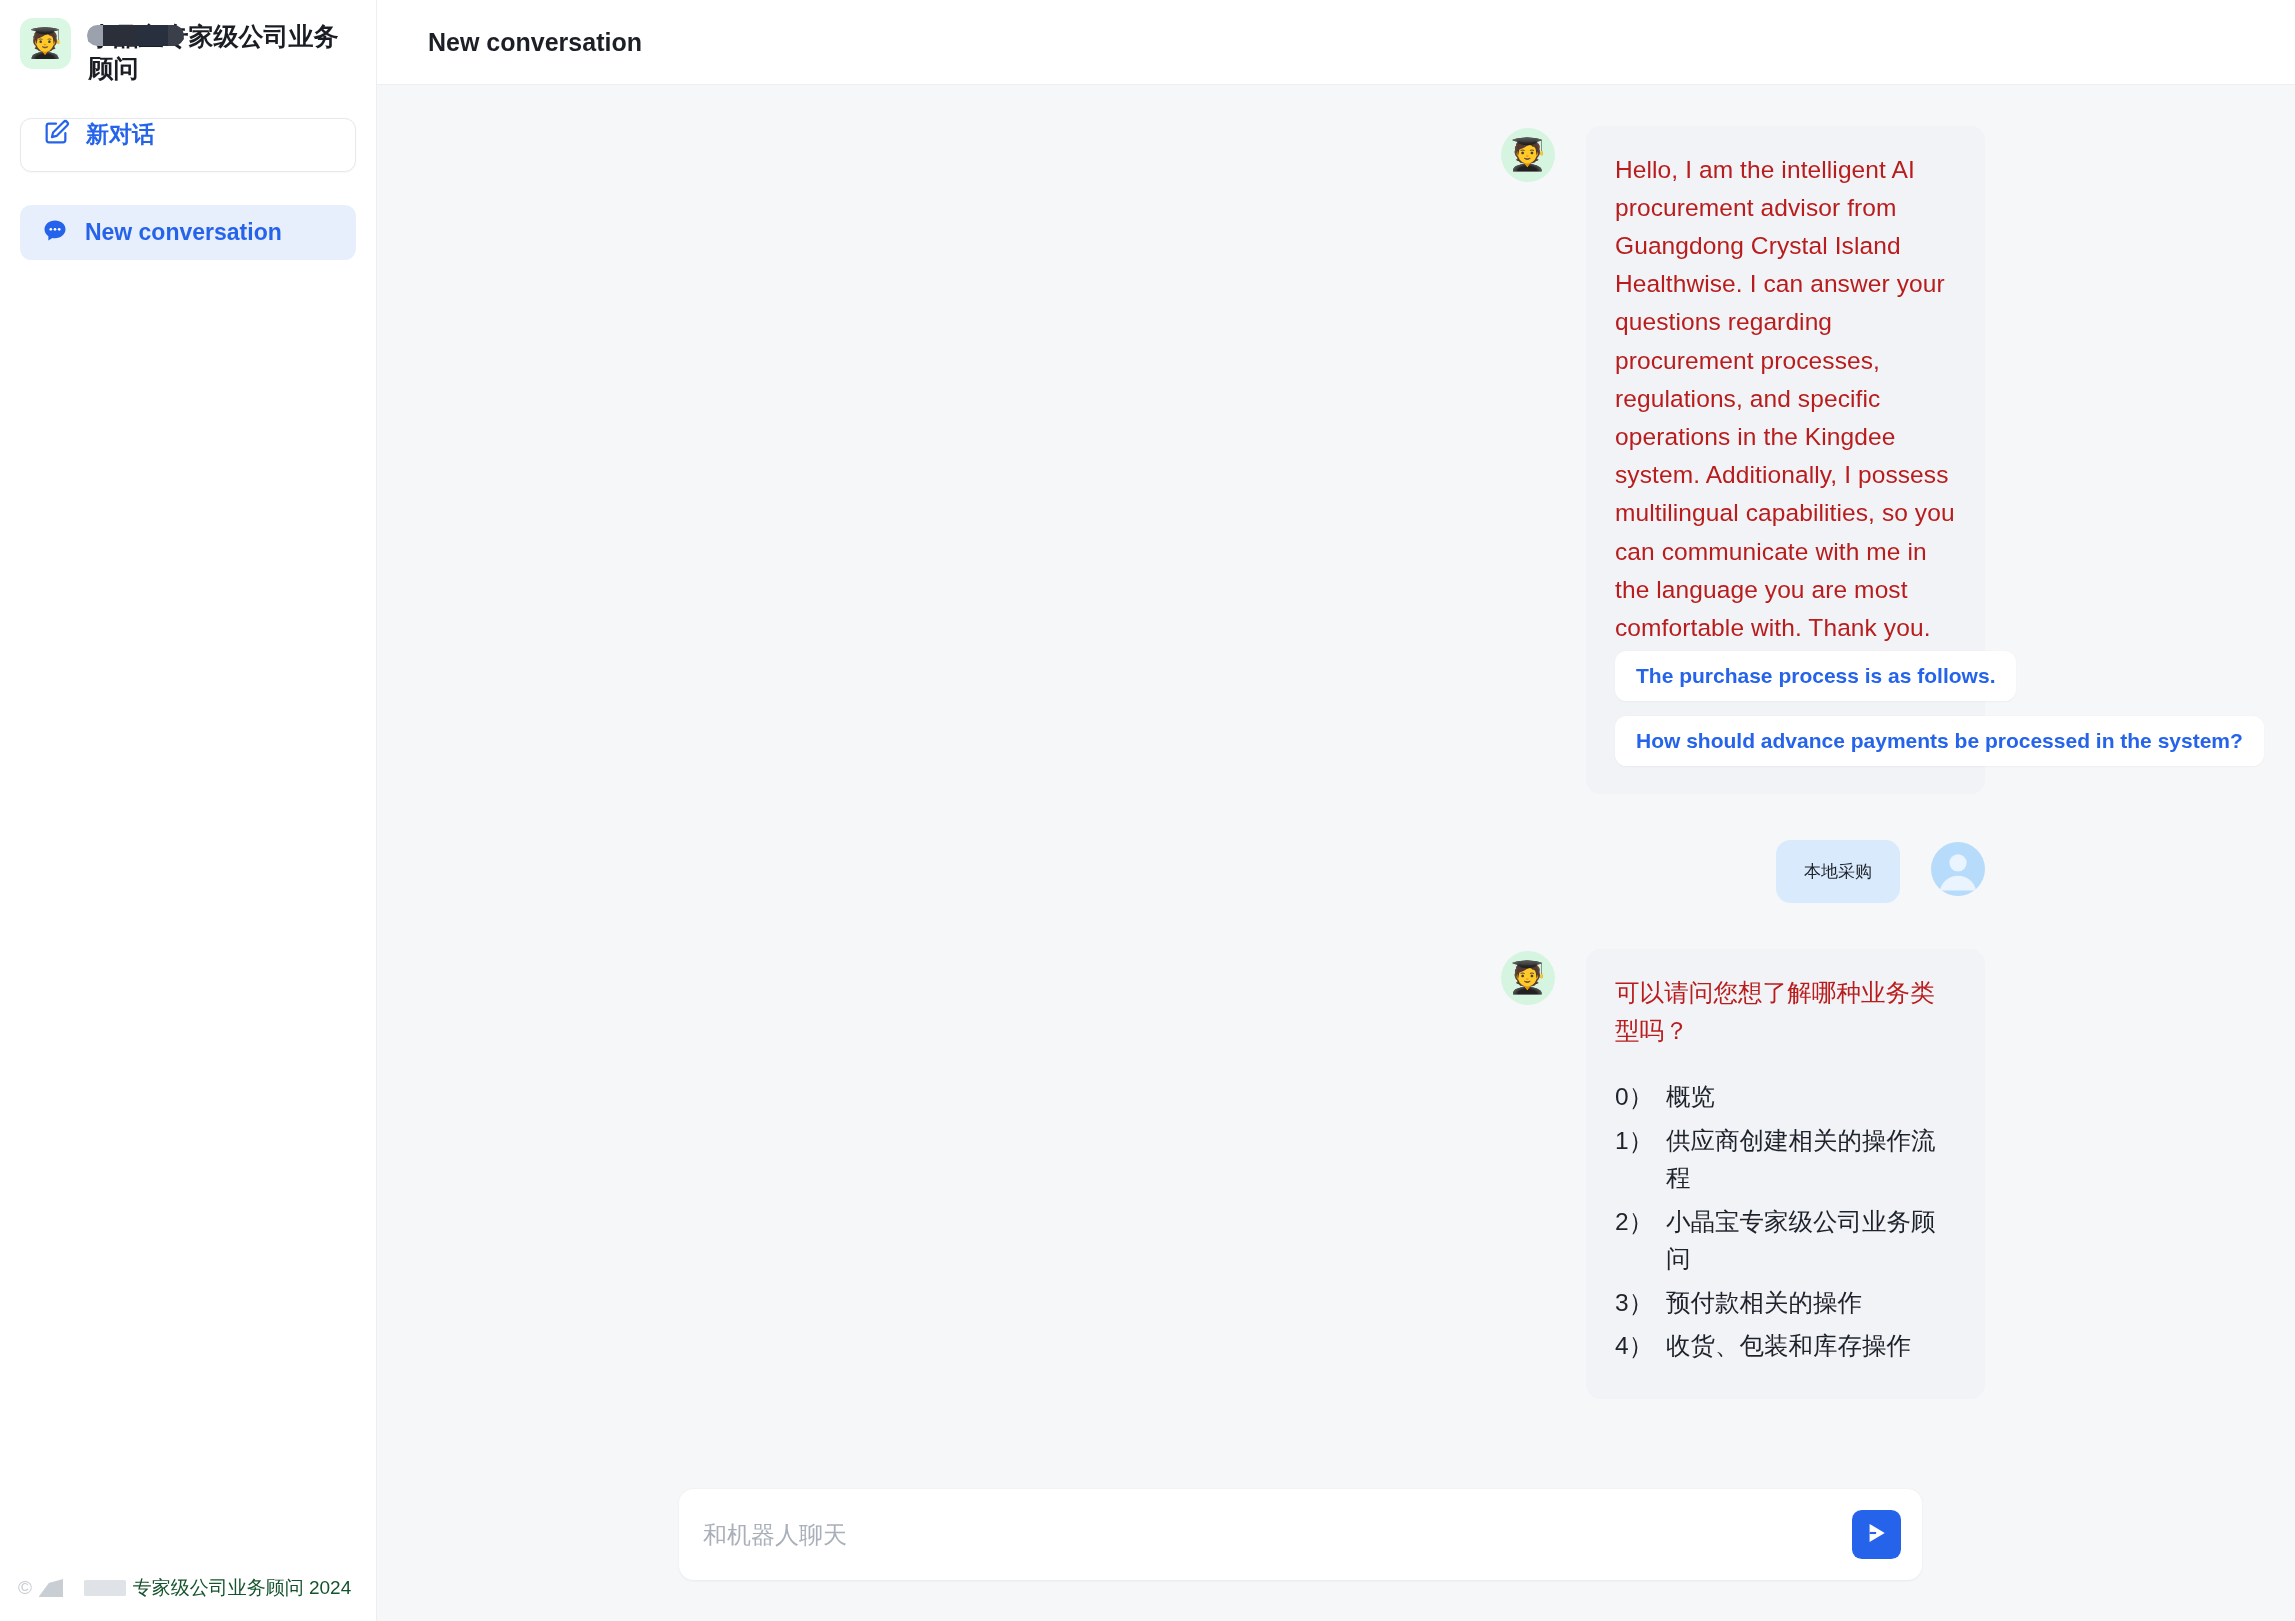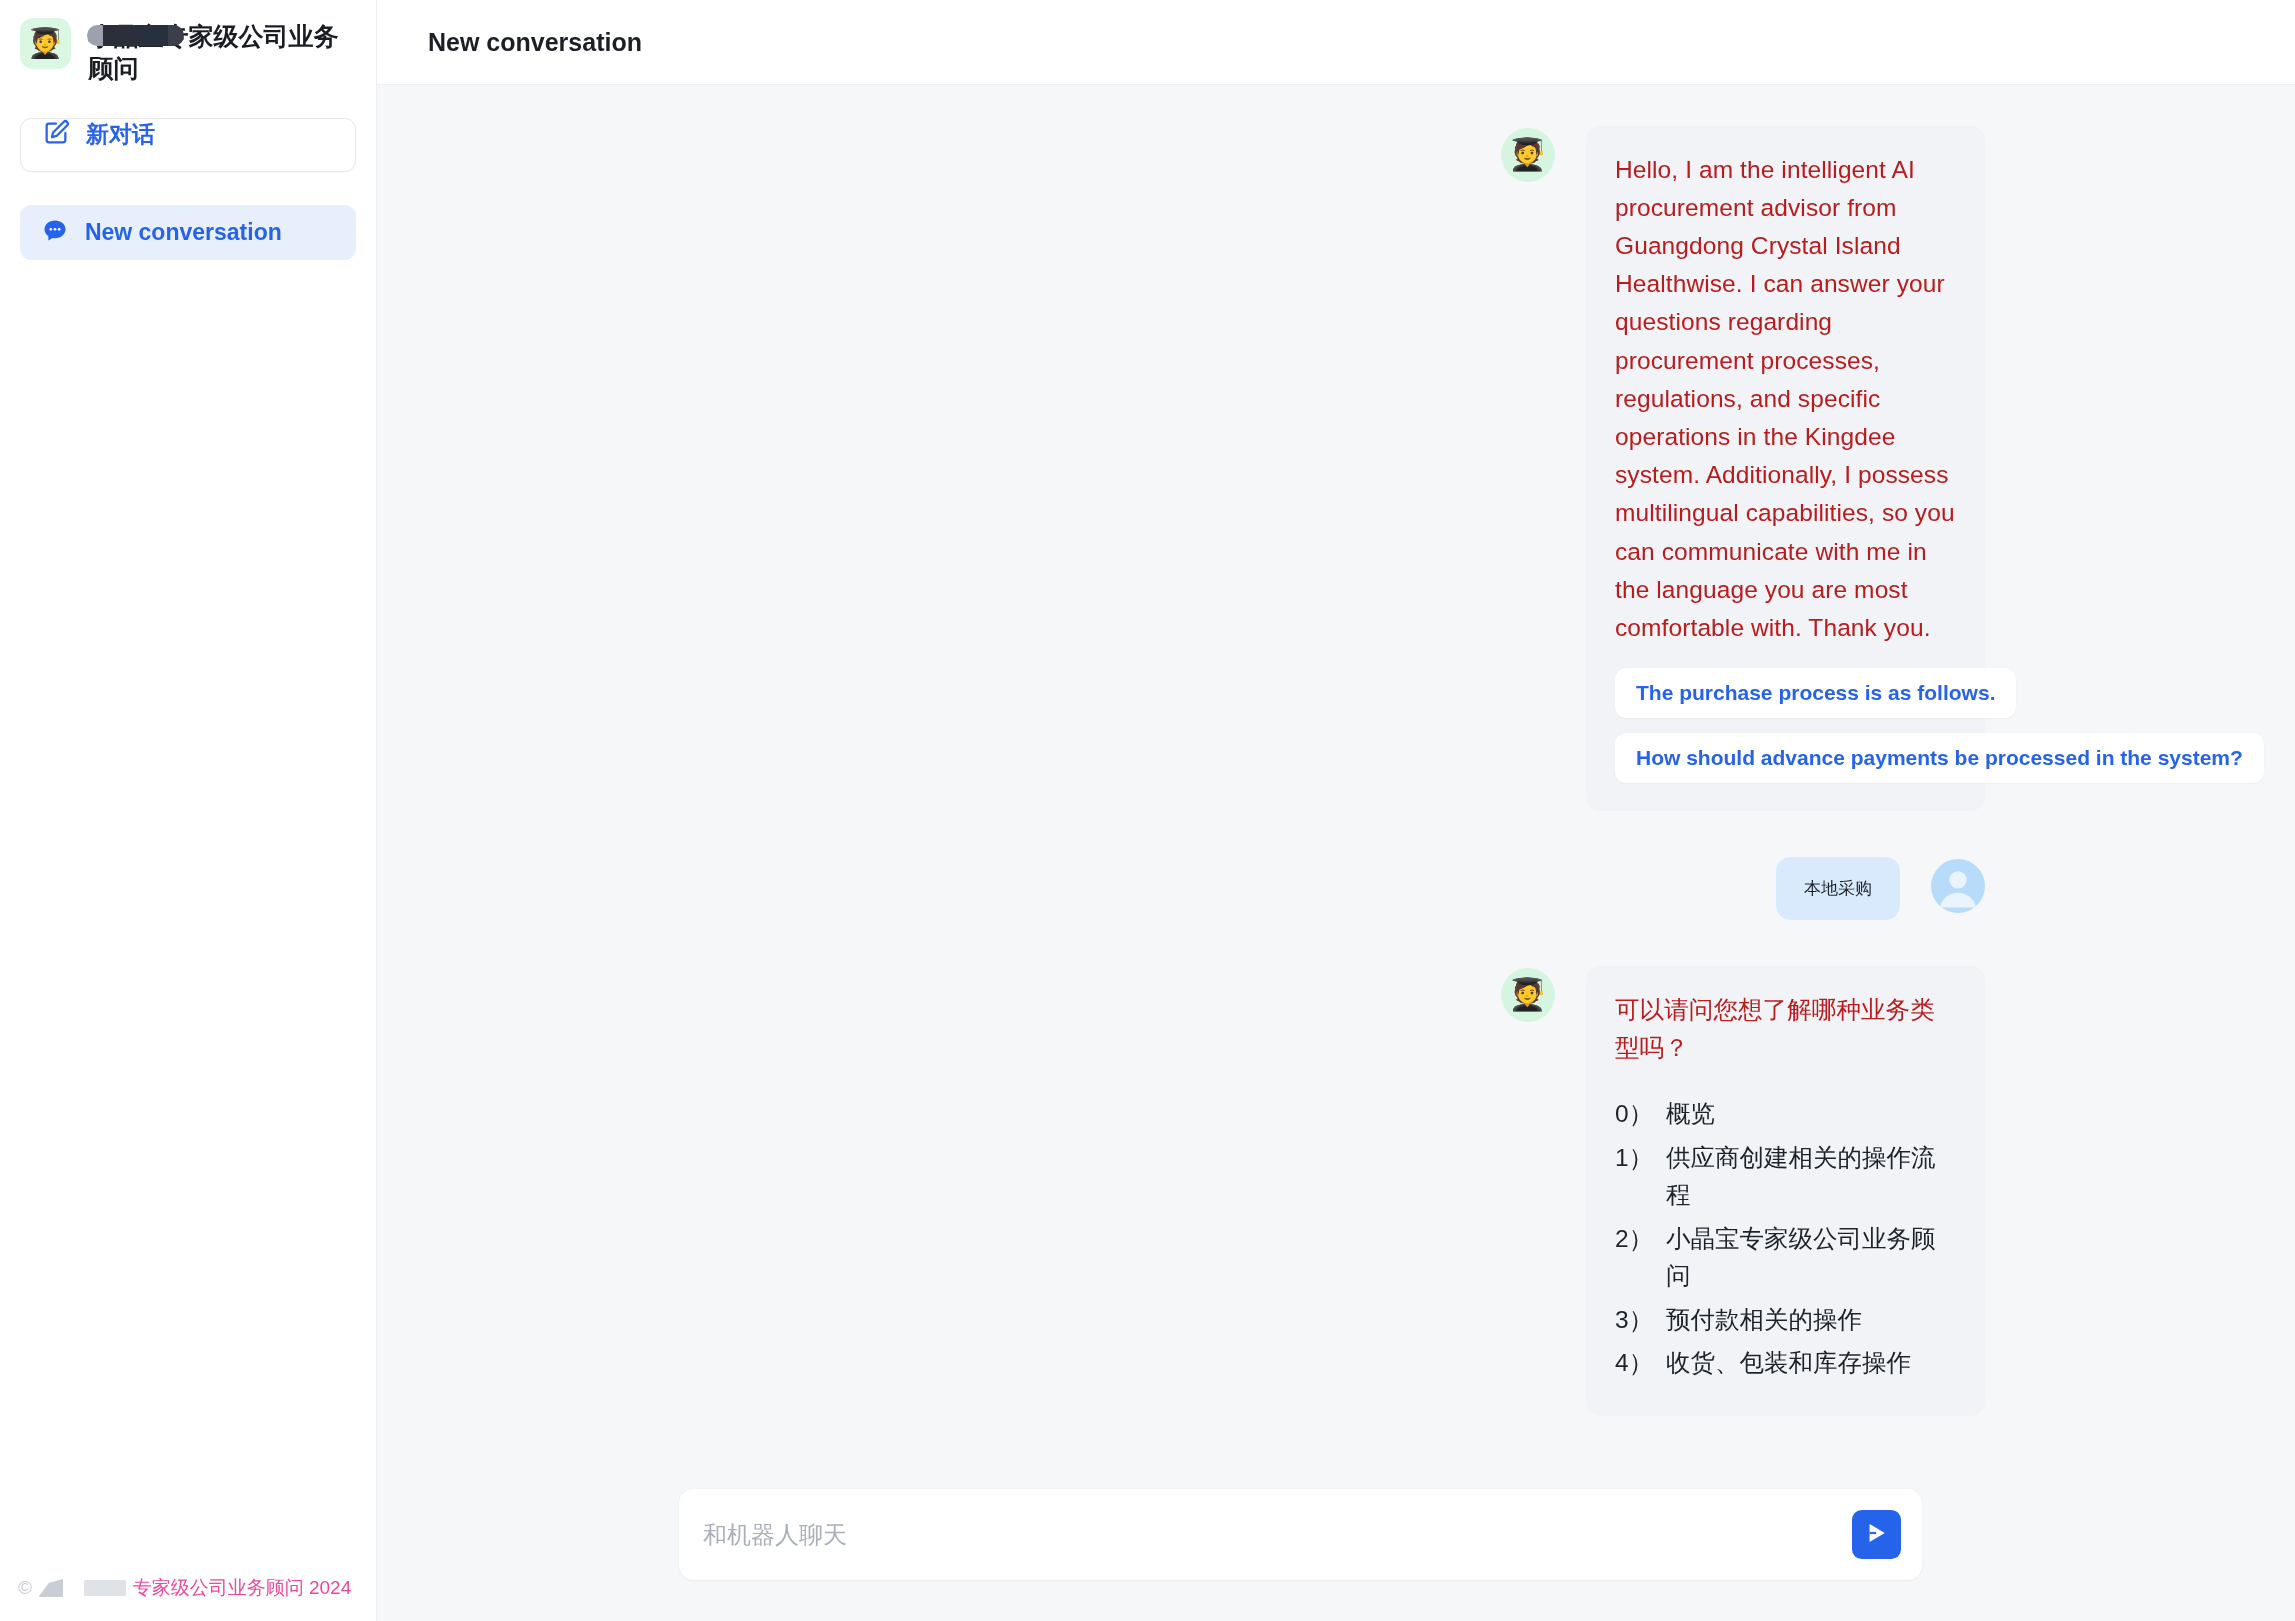--- a/index.html
+++ b/index.html
@@ -127,21 +127,21 @@
     background: #c9ced5;
     clip-path: polygon(0 100%, 42% 22%, 100% 0, 100% 100%);
   }
   .footer .blk2 {
     display: inline-block;
     width: 42px; height: 16.3px;
     background: #dfe2e7;
     border-radius: 1.6px;
     margin-left: 14.7px;
   }
-  .footer .ftext { color: #ec4899; }
+  .footer .ftext { color: #14532d; }
 
   
   .main {
     flex: 1 1 auto;
     height: 100%;
     display: flex;
     flex-direction: column;
     background: #f6f7f9;
     min-width: 0;
   }
@@ -219,21 +219,21 @@
     font-size: 24.5px;
     line-height: 1.56;
     color: #b91c1c;
     letter-spacing: 0.1px;
   }
 
   .chips {
     display: flex;
     flex-wrap: wrap;
     gap: 14.7px;
-    margin-top: 21px;
+    margin-top: 4px;
   }
   .chip {
     background: #ffffff;
     border-radius: 11.4px;
     padding: 13px 21px;
     font-size: 21px;
     font-weight: 600;
     color: #2563eb;
     cursor: pointer;
     box-shadow: 0 0.8px 1.6px rgba(16,24,40,.04);

